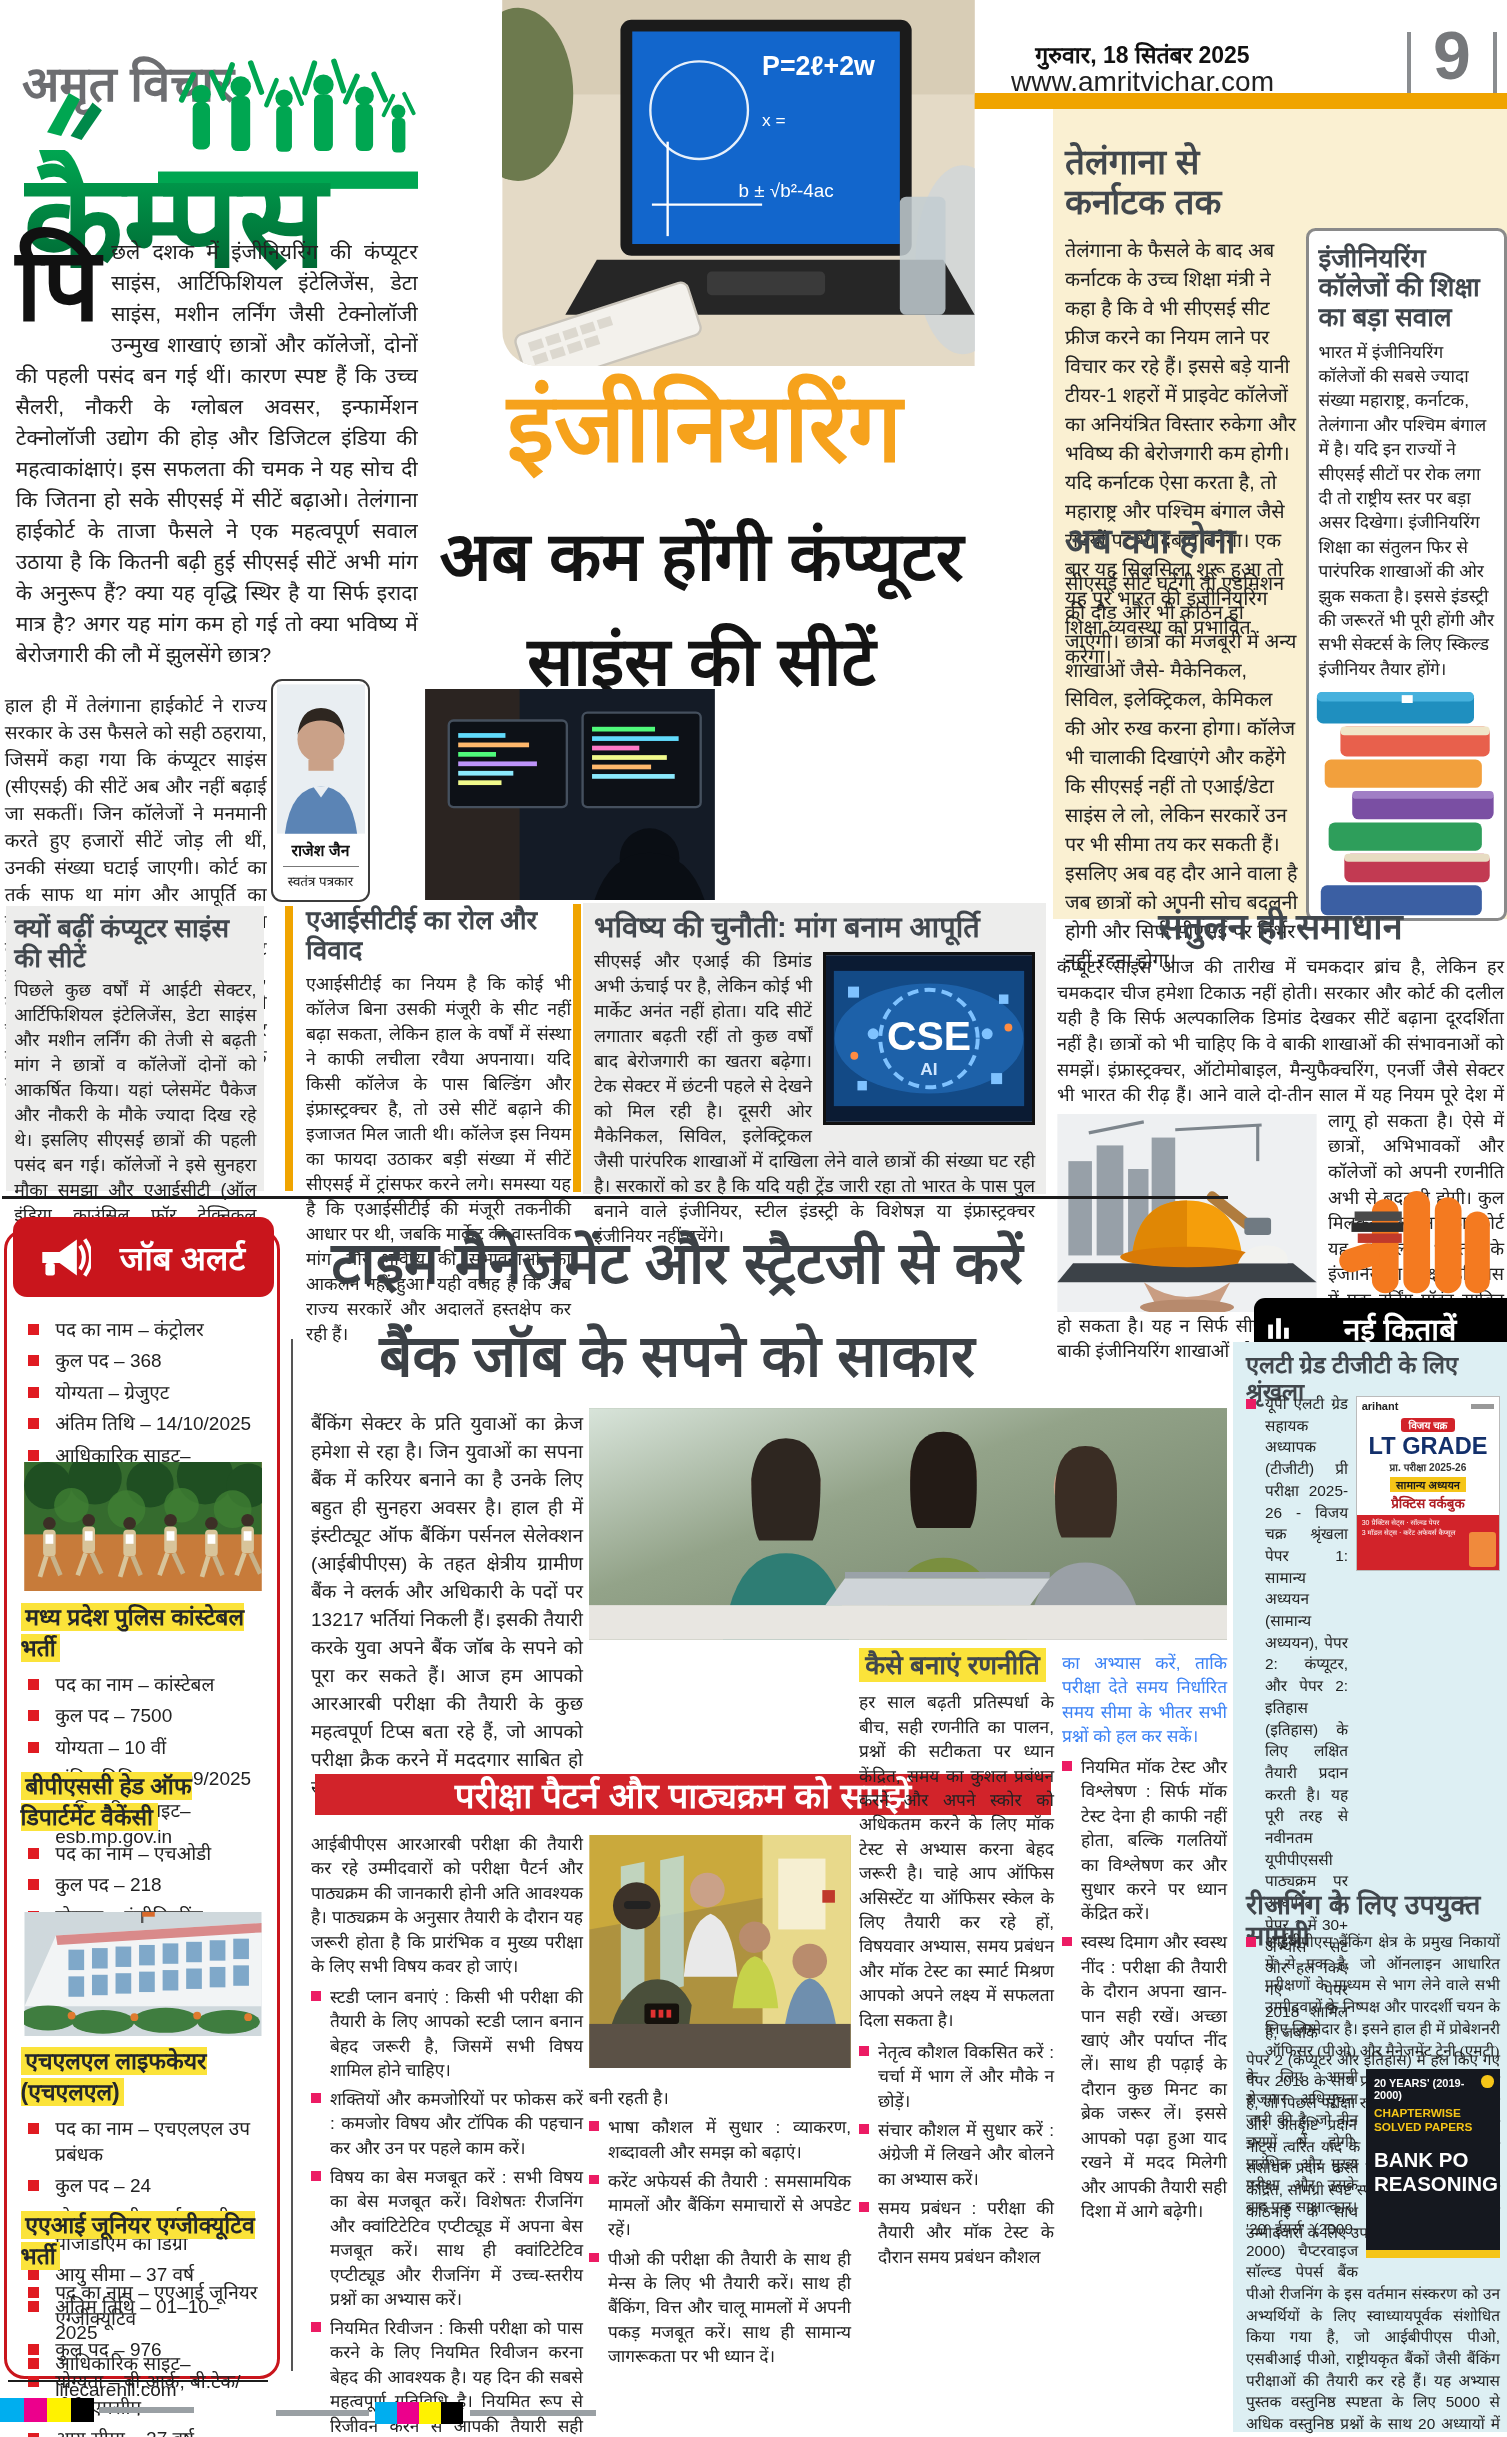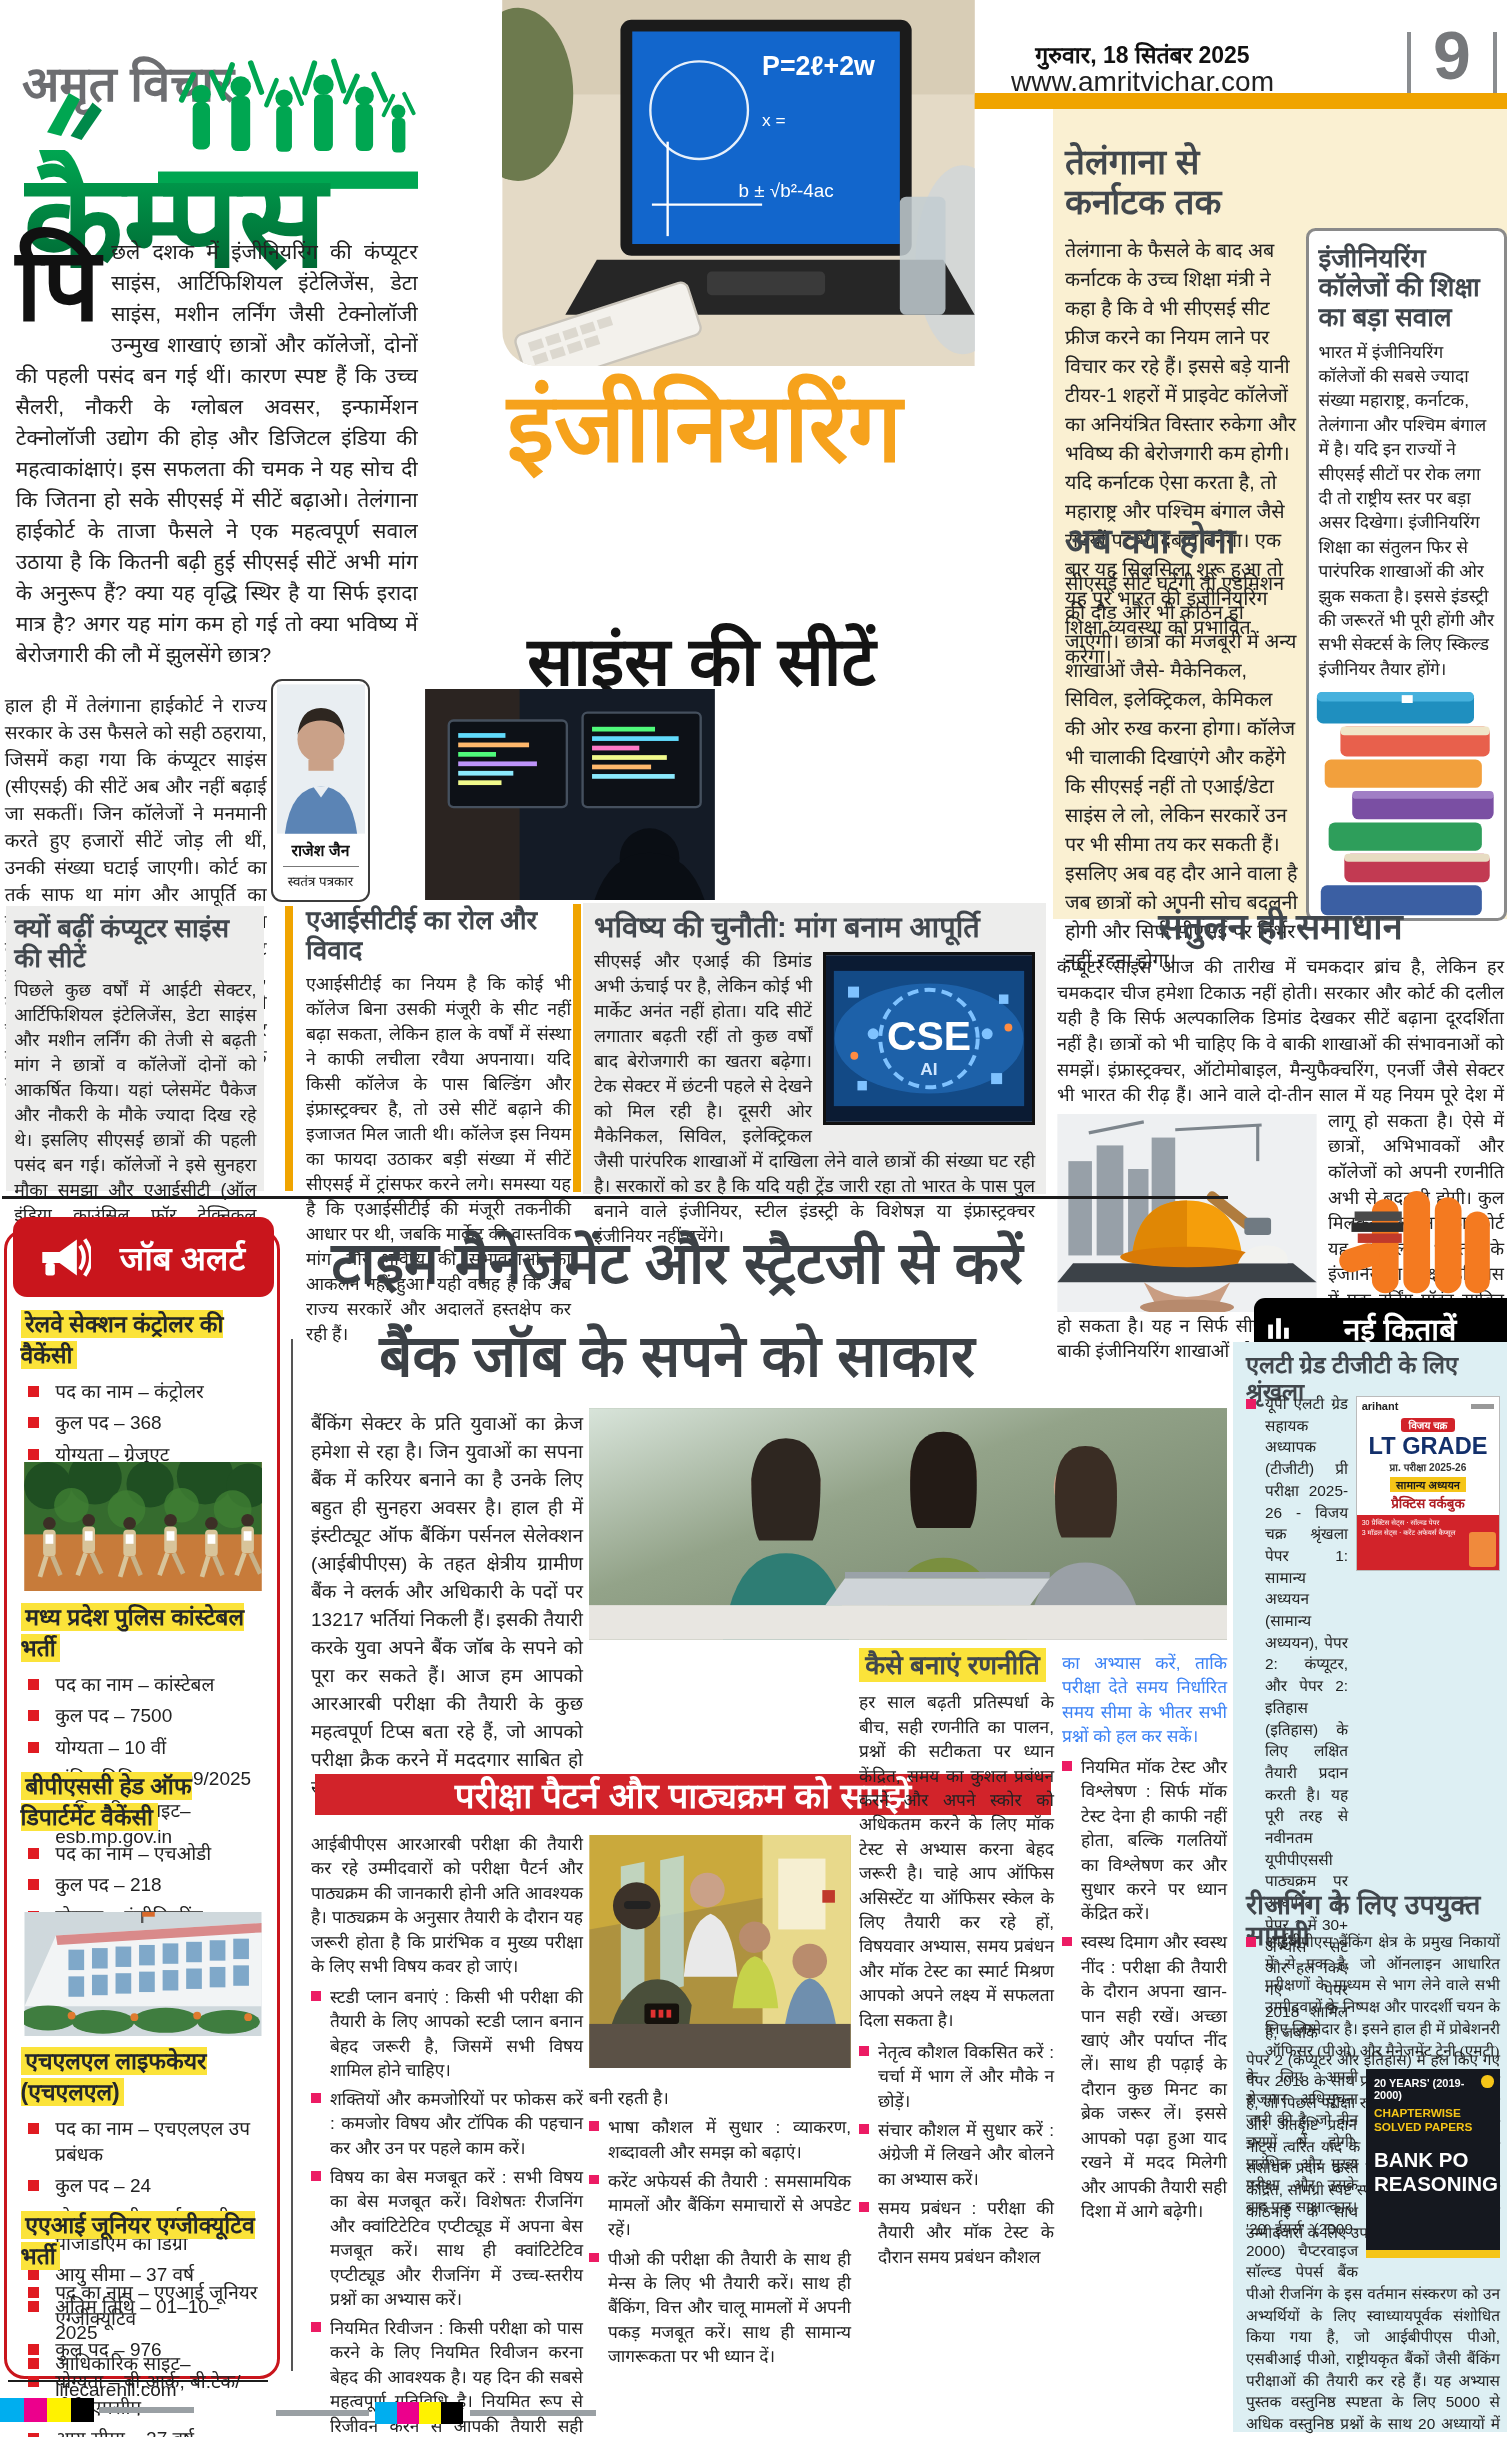--- a/index.html
+++ b/index.html
@@ -105,21 +105,21 @@
           <rect x="58" y="426" width="18" height="12"></rect>
           <rect x="81" y="426" width="18" height="12"></rect>
           <rect x="104" y="426" width="18" height="12"></rect>
         </g>
     </g>
     <rect x="505" y="250" width="58" height="150" rx="8" fill="#c2ccd1" opacity="0.85"></rect>
   </svg>
 
   <div class="abs" style="left:425px;top:358px;width:559px;text-align:center;font-weight:bold;font-size:96px;color:#F6A21C;">इंजीनियरिंग</div>
   <div class="abs" style="left:402px;top:504px;width:599px;text-align:center;font-weight:bold;font-size:68px;line-height:1.55;color:#141414;">
-    <br>
+    <span>अब कम होंगी कंप्यूटर</span><br>
     <span>साइंस की सीटें</span>
   </div>
 
   <div class="abs just" style="left:15.8px;top:236px;width:402px;font-size:21px;line-height:31px;color:#222;">
     <span style="float:left;font-size:102px;line-height:87px;font-weight:bold;color:#111;margin:6.3px 11px 0 0;">पि</span>
     <span>छले दशक में इंजीनियरिंग की कंप्यूटर साइंस, आर्टिफिशियल इंटेलिजेंस, डेटा साइंस, मशीन लर्निंग जैसी टेक्नोलॉजी उन्मुख शाखाएं छात्रों और कॉलेजों, दोनों की पहली पसंद बन गई थीं। कारण स्पष्ट हैं कि उच्च सैलरी, नौकरी के ग्लोबल अवसर, इन्फार्मेशन टेक्नोलॉजी उद्योग की होड़ और डिजिटल इंडिया की महत्वाकांक्षाएं। इस सफलता की चमक ने यह सोच दी कि जितना हो सके सीएसई में सीटें बढ़ाओ। तेलंगाना हाईकोर्ट के ताजा फैसले ने एक महत्वपूर्ण सवाल उठाया है कि कितनी बढ़ी हुई सीएसई सीटें अभी मांग के अनुरूप हैं? क्या यह वृद्धि स्थिर है या सिर्फ इरादा मात्र है? अगर यह मांग कम हो गई तो क्या भविष्य में बेरोजगारी की लौ में झुलसेंगे छात्र?</span>
   </div>
   <div class="abs just" style="left:4.7px;top:692px;width:262px;font-size:19px;line-height:27px;color:#1d1d1d;font-weight:500;">हाल ही में तेलंगाना हाईकोर्ट ने राज्य सरकार के उस फैसले को सही ठहराया, जिसमें कहा गया कि कंप्यूटर साइंस (सीएसई) की सीटें अब और नहीं बढ़ाई जा सकतीं। जिन कॉलेजों ने मनमानी करते हुए हजारों सीटें जोड़ ली थीं, उनकी संख्या घटाई जाएगी। कोर्ट का तर्क साफ था मांग और आपूर्ति का संतुलन बिगड़ना खतरनाक है। तेलंगाना के इस आदेश ने न सिर्फ वहां के प्राइवेट इंजीनियरिंग कॉलेजों को झटका दिया, बल्कि पड़ोसी राज्यों के लिए भी चेतावनी की घंटी बजा दी। खासकर कर्नाटक ने तो तुरंत संकेत दे दिए हैं कि वे भी इसी दिशा में कदम बढ़ा सकते हैं।</div>
 
   <div class="abs" style="left:271px;top:679px;width:95px;height:219px;border:2.4px solid #3c3c3c;border-radius:11px;background:#fff;">
@@ -269,21 +269,20 @@
     <svg width="55" height="55" viewBox="0 0 70 70" style="margin-left:12.6px;">
       <polygon points="8,28 30,28 52,12 52,58 30,42 8,42" fill="#ffffff"></polygon>
       <rect x="12" y="42" width="12" height="16" rx="3" fill="#ffffff"></rect>
       <path d="M56,20 q10,15 0,30" stroke="#ffffff" stroke-width="5" fill="none"></path>
       <path d="M62,12 q16,23 0,46" stroke="#ffffff" stroke-width="5" fill="none"></path>
     </svg>
     <div style="flex:1;text-align:center;color:#fff;font-weight:bold;font-size:33px;">जॉब अलर्ट</div>
   </div>
 
   <div class="abs" style="left:20.5px;top:1309px;width:239px;">
-    <div><span class="jobtitle">रेलवे सेक्शन कंट्रोलर की वैकेंसी</span></div>
     <div style="margin-top:7.9px;">
 
     <div class="job-item">
           <span class="sq"></span>
           <span>पद का नाम – कंट्रोलर</span>
         </div>
         <div class="job-item">
           <span class="sq"></span>
           <span>कुल पद – 368</span>
         </div>

